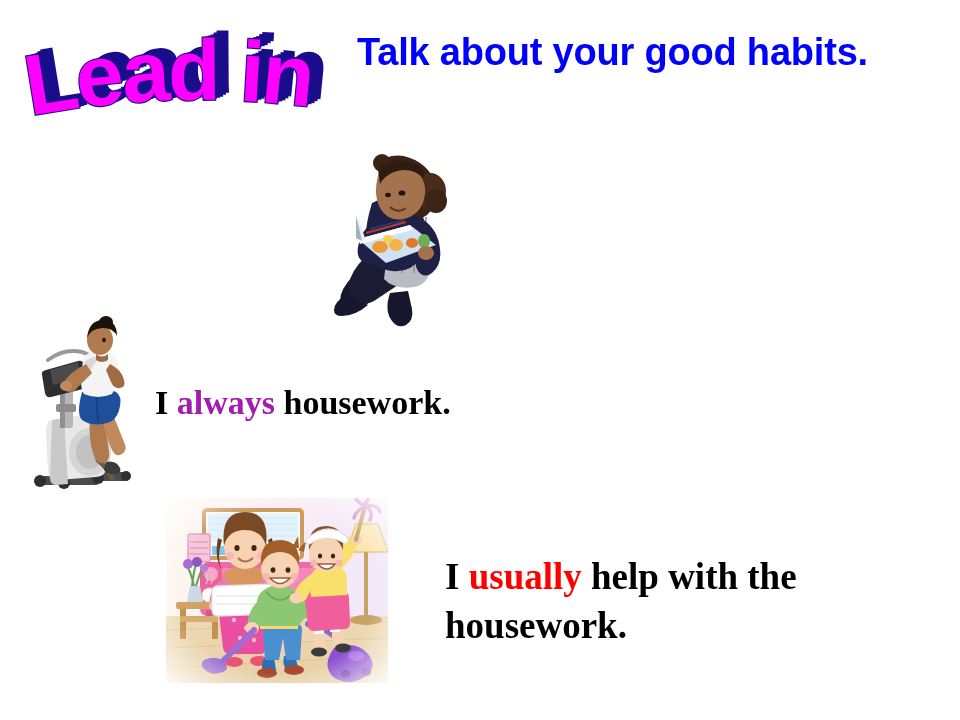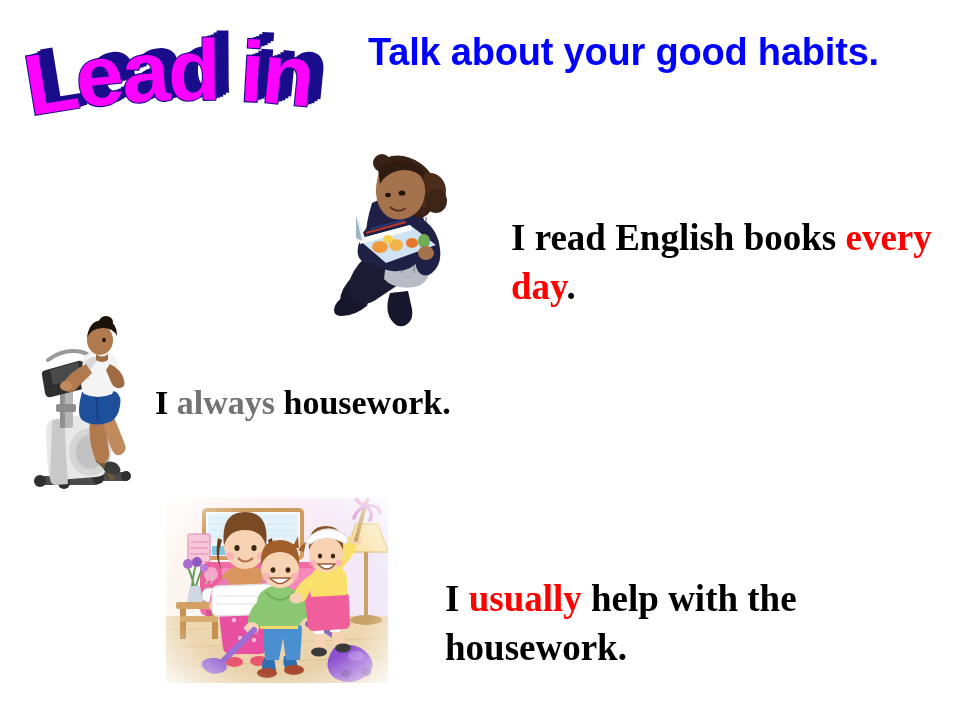--- a/index.html
+++ b/index.html
@@ -31,21 +31,20 @@
     position: absolute;
     left: 357px;
     top: 28px;
     width: 520px;
     color: #0000ff;
     font-family: "Liberation Sans", sans-serif;
     font-weight: bold;
     font-size: 38px;
     line-height: 1.30;
     letter-spacing: -0.2px;
-    margin-left: 11px;
   }
 
   
   .sentence {
     position: absolute;
     color: #000000;
     font-family: "Liberation Serif", serif;
     font-weight: bold;
     line-height: 1.32;
   }
@@ -58,21 +57,21 @@
     font-size: 37px;
   }
   #sentence-exercise {
     left: 155px;
     top: 381px;
     width: 400px;
     font-size: 34px;
   }
   #sentence-housework {
     left: 445px;
-    top: 575px;
+    top: 553px;
     width: 500px;
     font-size: 37px;
   }
 
   
   .picture { position: absolute; }
   #pic-reading   { left: 318px; top: 143px; width: 148px; height: 195px; }
   #pic-exercise  { left: 30px;  top: 312px; width: 112px; height: 188px; }
   #pic-housework { left: 166px; top: 498px; width: 222px; height: 185px; }
   .picture svg { display: block; width: 100%; height: 100%; }
@@ -163,23 +162,20 @@
       <ellipse cx="94" cy="100" rx="6" ry="5" fill="#e8772e"></ellipse>
       <ellipse cx="106" cy="98" rx="6" ry="7" fill="#6fae54"></ellipse>
       <ellipse cx="70" cy="96" rx="5" ry="4" fill="#f6d14a"></ellipse>
       <path d="M48 90 l40 -11" stroke="#c0392b" stroke-width="2"></path>
       <path d="M52 86 l34 -9" stroke="#2c3e7a" stroke-width="1.4"></path>
 
       <ellipse cx="108" cy="110" rx="8" ry="7" fill="#a4724c"></ellipse>
     </svg>
   </div>
 
-  <div class="sentence" id="sentence-read">
-    <span>I read English books </span><span class="hl" style="color: rgb(255, 0, 0);">every day</span><span>.</span>
-  </div>
 
   <div class="picture" id="pic-exercise">
     <svg viewBox="0 0 112 188" xmlns="http://www.w3.org/2000/svg">
 
       <rect x="6" y="164" width="64" height="9" rx="4.5" fill="#4b4b4b"></rect>
       <rect x="46" y="160" width="54" height="9" rx="4.5" fill="#4b4b4b"></rect>
       <ellipse cx="10" cy="169" rx="6" ry="6" fill="#2f2f2f"></ellipse>
       <ellipse cx="34" cy="171" rx="6" ry="6" fill="#2f2f2f"></ellipse>
       <ellipse cx="68" cy="166" rx="6" ry="6" fill="#2f2f2f"></ellipse>
       <ellipse cx="96" cy="164" rx="5" ry="5" fill="#2f2f2f"></ellipse>
@@ -224,21 +220,21 @@
 
       <ellipse cx="70" cy="28" rx="13" ry="15" fill="#b07a4e"></ellipse>
       <path d="M57 26 q2 -18 16 -18 q14 0 14 16 q-4 -8 -14 -8 q-12 0 -16 10 z" fill="#1b1208"></path>
       <ellipse cx="76" cy="10" rx="7" ry="6" fill="#1b1208"></ellipse>
       <ellipse cx="74" cy="28" rx="2" ry="2.2" fill="#2b1a0c"></ellipse>
       <path d="M66 42 q6 5 12 0 l0 6 q-6 4 -12 0 z" fill="#9f6b43"></path>
     </svg>
   </div>
 
   <div class="sentence" id="sentence-exercise">
-    <span>I </span><span class="hl" style="color: #737373;">always</span><span> housework.</span>
+    <span>I </span><span class="hl" style="color: #a21caf;">always</span><span> housework.</span>
   </div>
 
   <div class="picture" id="pic-housework">
     <svg viewBox="0 0 222 185" xmlns="http://www.w3.org/2000/svg">
       <defs>
         <linearGradient id="wallg" x1="0" y1="0" x2="1" y2="0">
           <stop offset="0" stop-color="#fdf6ef"></stop>
           <stop offset="0.55" stop-color="#fbeef6"></stop>
           <stop offset="1" stop-color="#efe6f8"></stop>
         </linearGradient>

